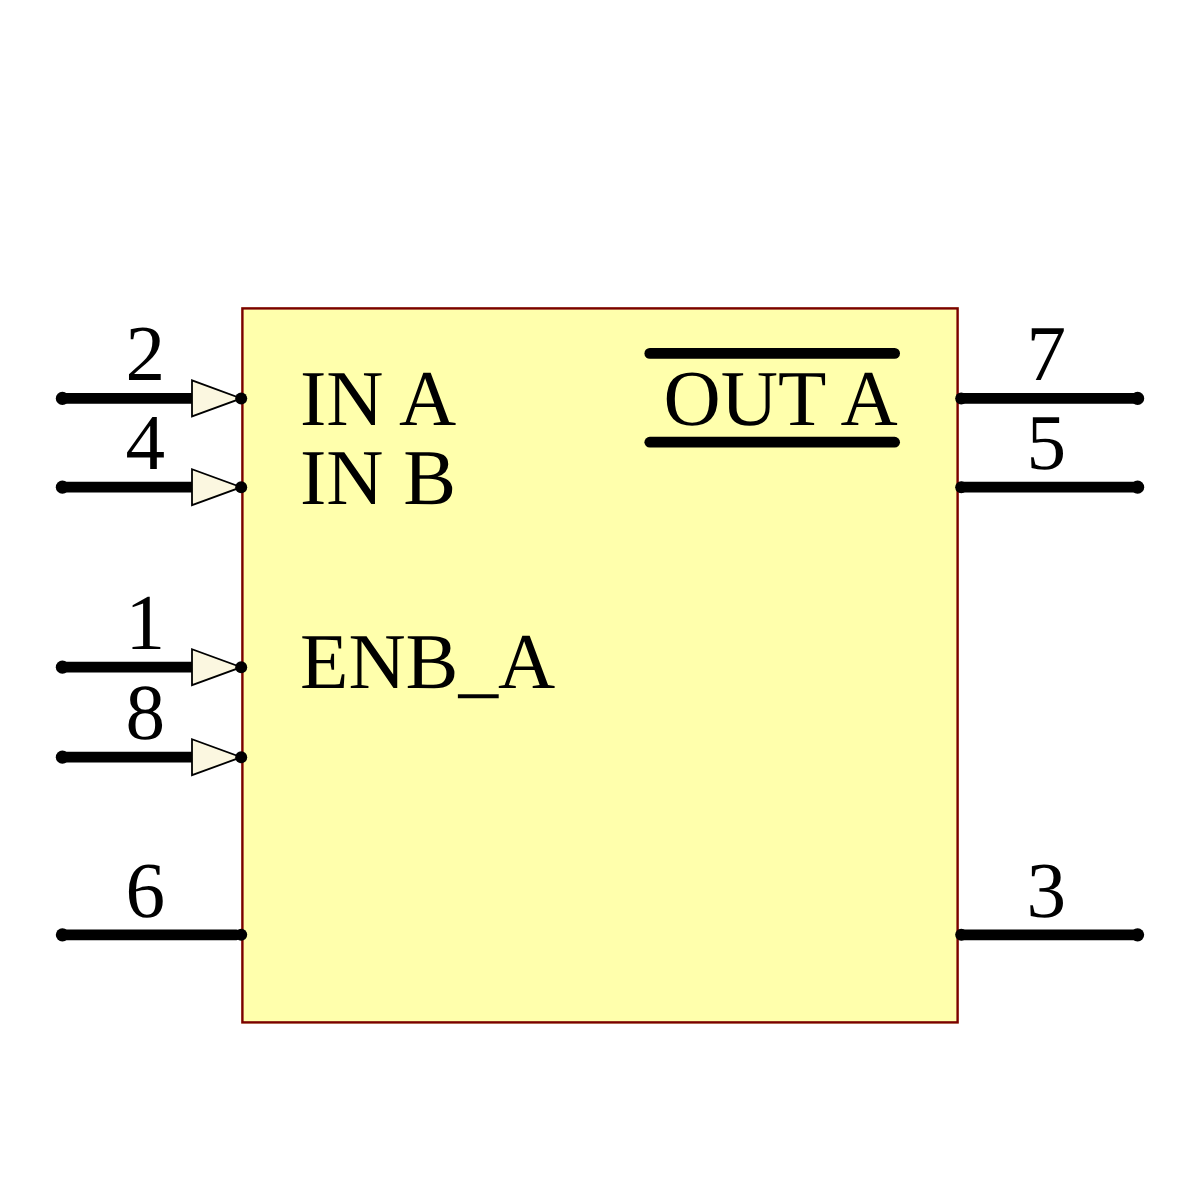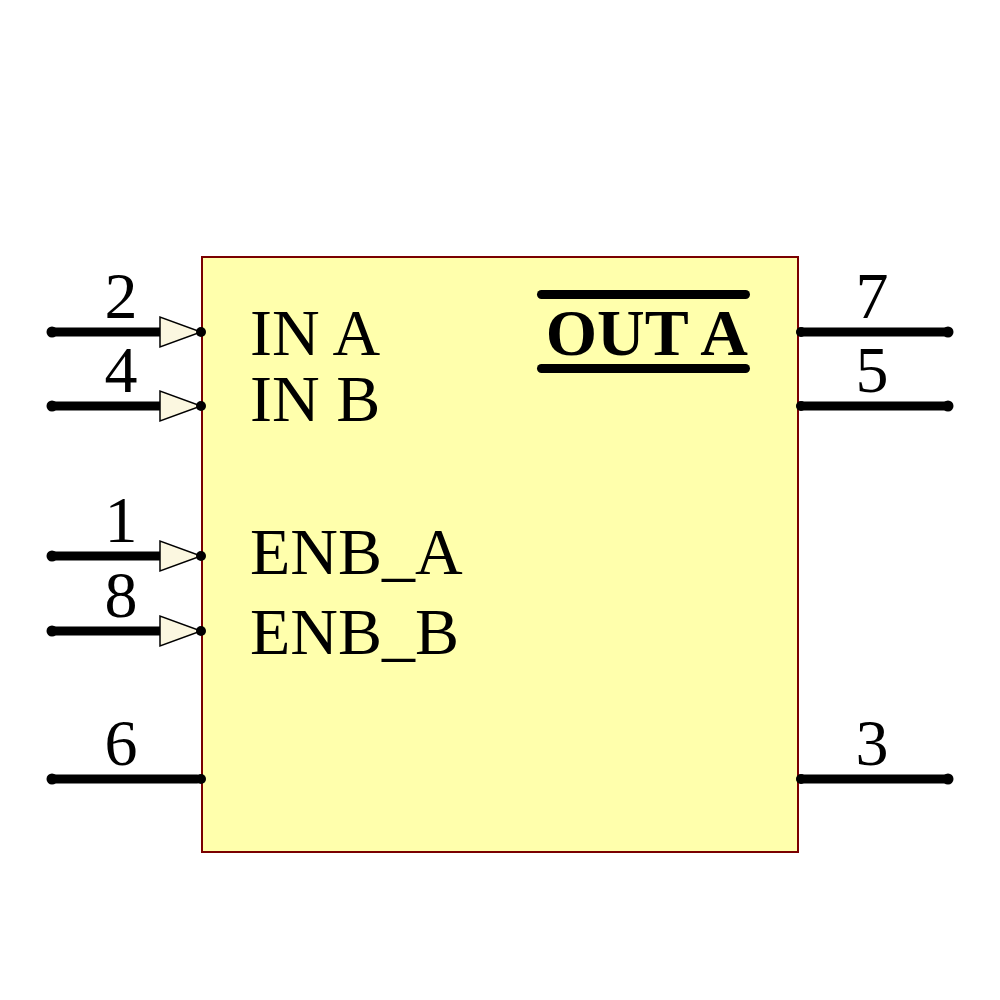--- a/index.html
+++ b/index.html
@@ -25,21 +25,21 @@
     position:absolute;
     font-size:66px;line-height:66px;height:66px;
     white-space:pre;
   }
   .num{
     width:60px;text-align:center;
   }
   .num-left{left:91px;}
   .num-right{left:842px;}
   .lbl-left{left:250px;}
-  .lbl-right{right:252px;text-align:right;font-weight:bold;}
+  .lbl-right{right:252px;text-align:right;}
   .overbar{
     position:absolute;
     left:537px;width:213px;height:9px;
     background:#000000;border-radius:4.5px;
   }
 </style>
 </head>
 <body>
 
 <div id="canvas">
@@ -91,20 +91,19 @@
   <div class="txt num num-left" style="top:562px">8</div>
   <div class="txt num num-left" style="top:710px">6</div>
 
   <div class="txt num num-right" style="top:263px">7</div>
   <div class="txt num num-right" style="top:337px">5</div>
   <div class="txt num num-right" style="top:710px">3</div>
 
   <div class="txt lbl-left" style="top:300px">IN A</div>
   <div class="txt lbl-left" style="top:366px">IN B</div>
   <div class="txt lbl-left" style="top:519px">ENB_A</div>
-  <div class="txt lbl-left" style="top:599px">ENB_B</div>
 
   <div class="txt lbl-right" style="top:300px">OUT A</div>
 
   <div class="overbar" style="top:290px"></div>
   <div class="overbar" style="top:364px"></div>
 
 </div>
 
 </body></html>

